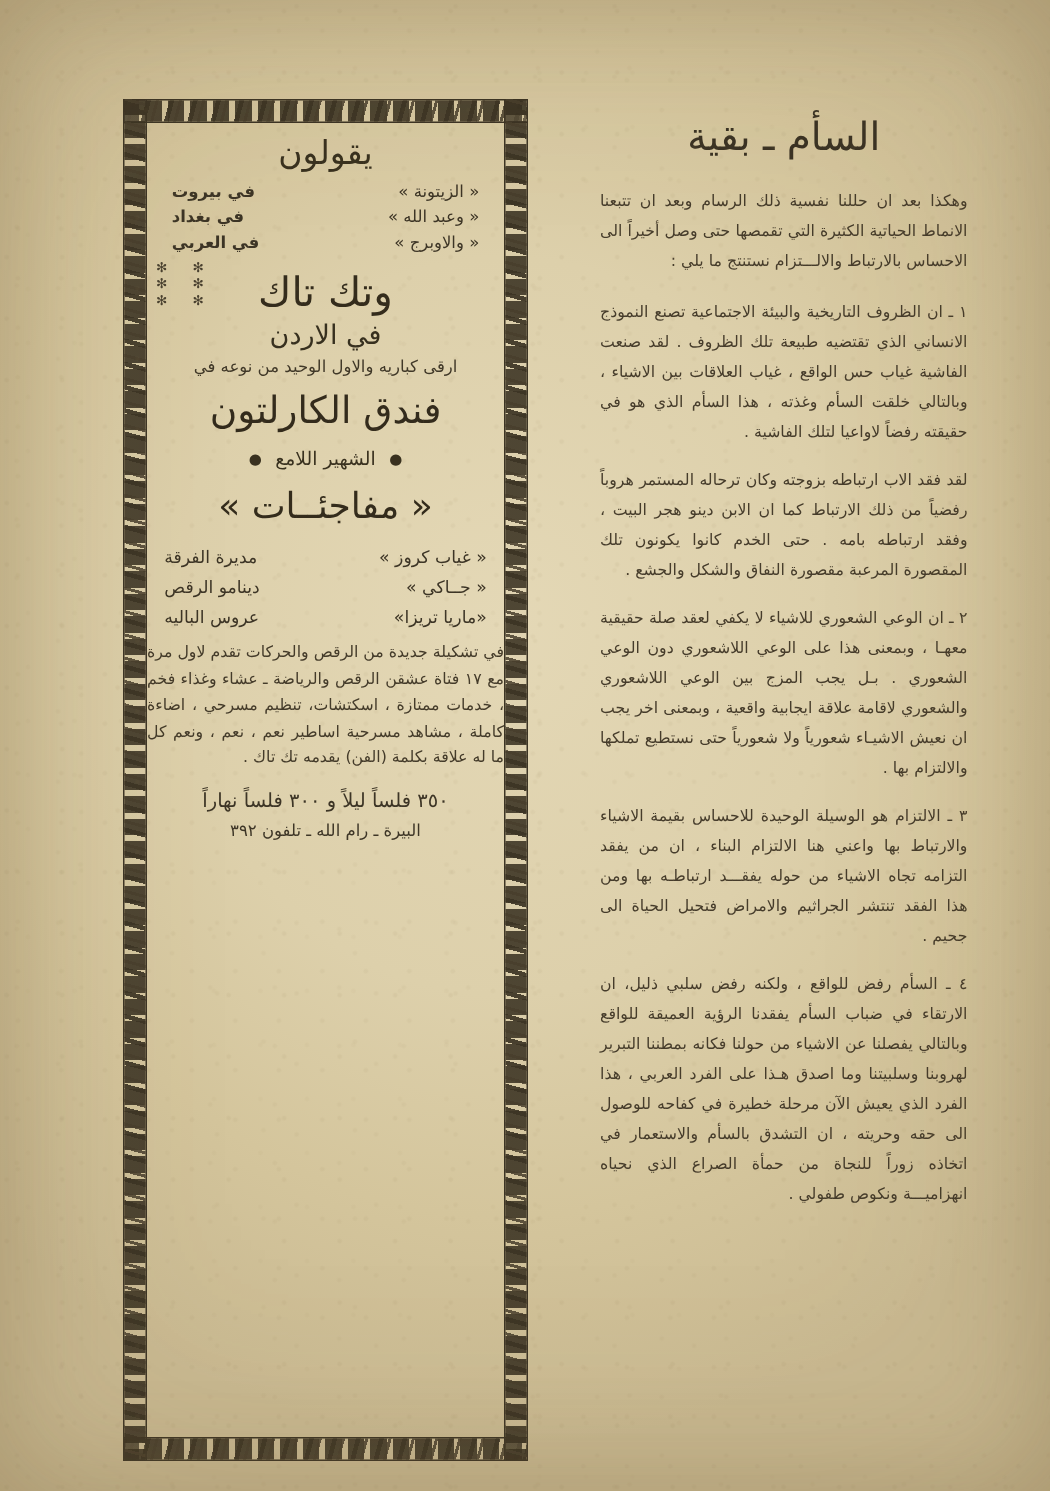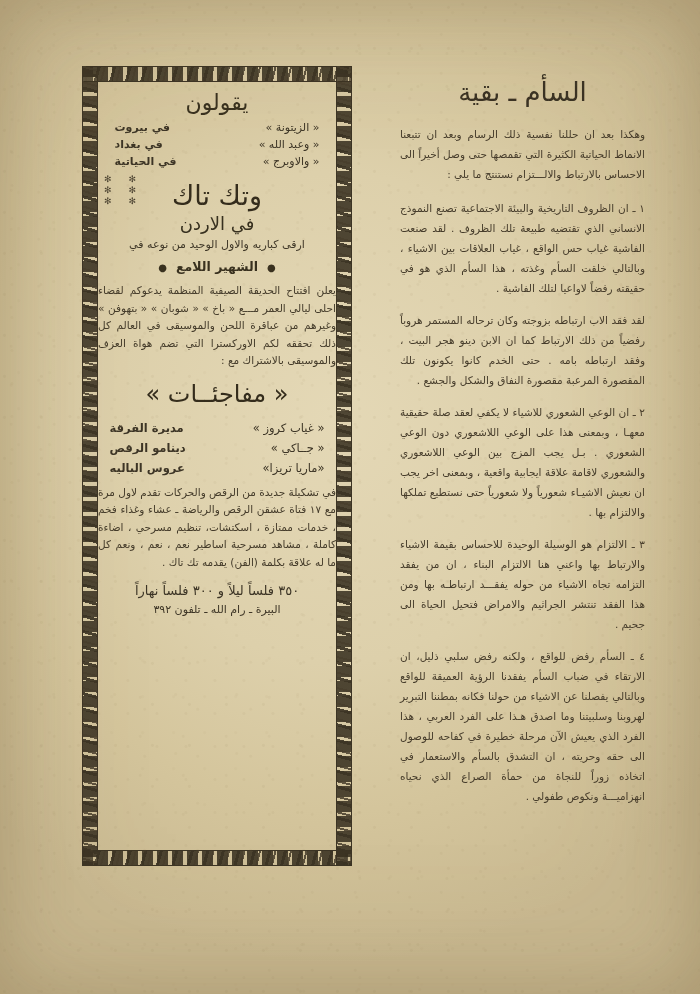--- a/index.html
+++ b/index.html
@@ -61,21 +61,21 @@
     text-align:justify;
     text-align-last:right;
     color:#463c2b;
   }
   #article p.first{ margin-bottom:14px; }
 
   
   #ad{
     position:absolute;
     top:66px; left:82px;
-    width:270px; height:800px;
+    width:270px; height:908px;
     box-sizing:border-box;
     padding:13px;
     border-radius:18px;
   }
   
   .rope-frame{
     position:absolute;inset:0;
     pointer-events:none;
   }
   .rope-top,.rope-bottom{
@@ -171,21 +171,21 @@
     color:#403828;
   }
   .hotel{
     font-size:25px;
     letter-spacing:2px;
     margin:4px 0 10px 0;
     color:#332b1c;
   }
   .famous{
     font-size:12.5px;
-    font-weight:bold;
+    font-weight:normal;
     letter-spacing:1px;
     margin:2px 0 8px 0;
     color:#39311f;
   }
   .famous .bullet{ font-size:10px;vertical-align:middle;padding:0 9px; }
 
   .ad-para{
     font-size:10.5px;
     line-height:17.5px;
     text-align:justify;
@@ -201,21 +201,21 @@
     color:#342c1c;
   }
   .cast{
     width:215px;margin:0 auto 6px auto;
     font-size:11.5px;line-height:20px;
   }
   .cast-row{
     display:flex;justify-content:space-between;align-items:baseline;direction:rtl;
   }
   .cast-name{ text-align:right; }
-  .cast-role{ font-weight:bold; text-align:right; }
+  .cast-role{ font-weight:normal; text-align:right; }
 
   .ad-footer{
     font-size:11px;line-height:19px;margin-top:10px;color:#3d3526;
   }
   .ad-footer .fare{ font-size:13px;letter-spacing:1px; }
   .ad-footer .addr{ font-size:11px; }
 
   
   #pageno{
     position:absolute;
@@ -260,39 +260,39 @@
         <div class="city-row">
           <span class="city-name">« الزيتونة »</span>
           <span class="city-place">في بيروت</span>
         </div>
         <div class="city-row">
           <span class="city-name">« وعبد الله »</span>
           <span class="city-place">في بغداد</span>
         </div>
         <div class="city-row">
           <span class="city-name">« والاوبرج »</span>
-          <span class="city-place">في الحياتية</span>
+          <span class="city-place">في العربي</span>
         </div>
       </div>
 
       <div class="wit-tak">
         <span class="stars">✻&nbsp;✻<br>✻&nbsp;✻<br>✻&nbsp;✻</span>
         <span>وتك تاك</span>
       </div>
 
       <div class="fi-urdun">في الاردن</div>
 
       <div class="tagline">ارقى كباريه والاول الوحيد من نوعه في</div>
 
+      <div class="hotel">فندق الكارلتون</div>
 
       <div class="famous">
         <span class="bullet">●</span><span>الشهير اللامع</span><span class="bullet">●</span>
       </div>
 
-      <p class="ad-para">يعلن افتتاح الحديقة الصيفية المنظمة يدعوكم لقضاء احلى ليالي العمر مـــع « باخ » « شوبان » « بتهوفن » وغيرهم من عباقرة اللحن والموسيقى في العالم كل ذلك تحققه لكم الاوركسترا التي تضم هواة العزف والموسيقى بالاشتراك مع :</p>
 
       <div class="surprises">« مفاجئــات »</div>
 
       <div class="cast">
         <div class="cast-row">
           <span class="cast-name">« غياب كروز »</span>
           <span class="cast-role">مديرة الفرقة</span>
         </div>
         <div class="cast-row">
           <span class="cast-name">« جــاكي »</span>

